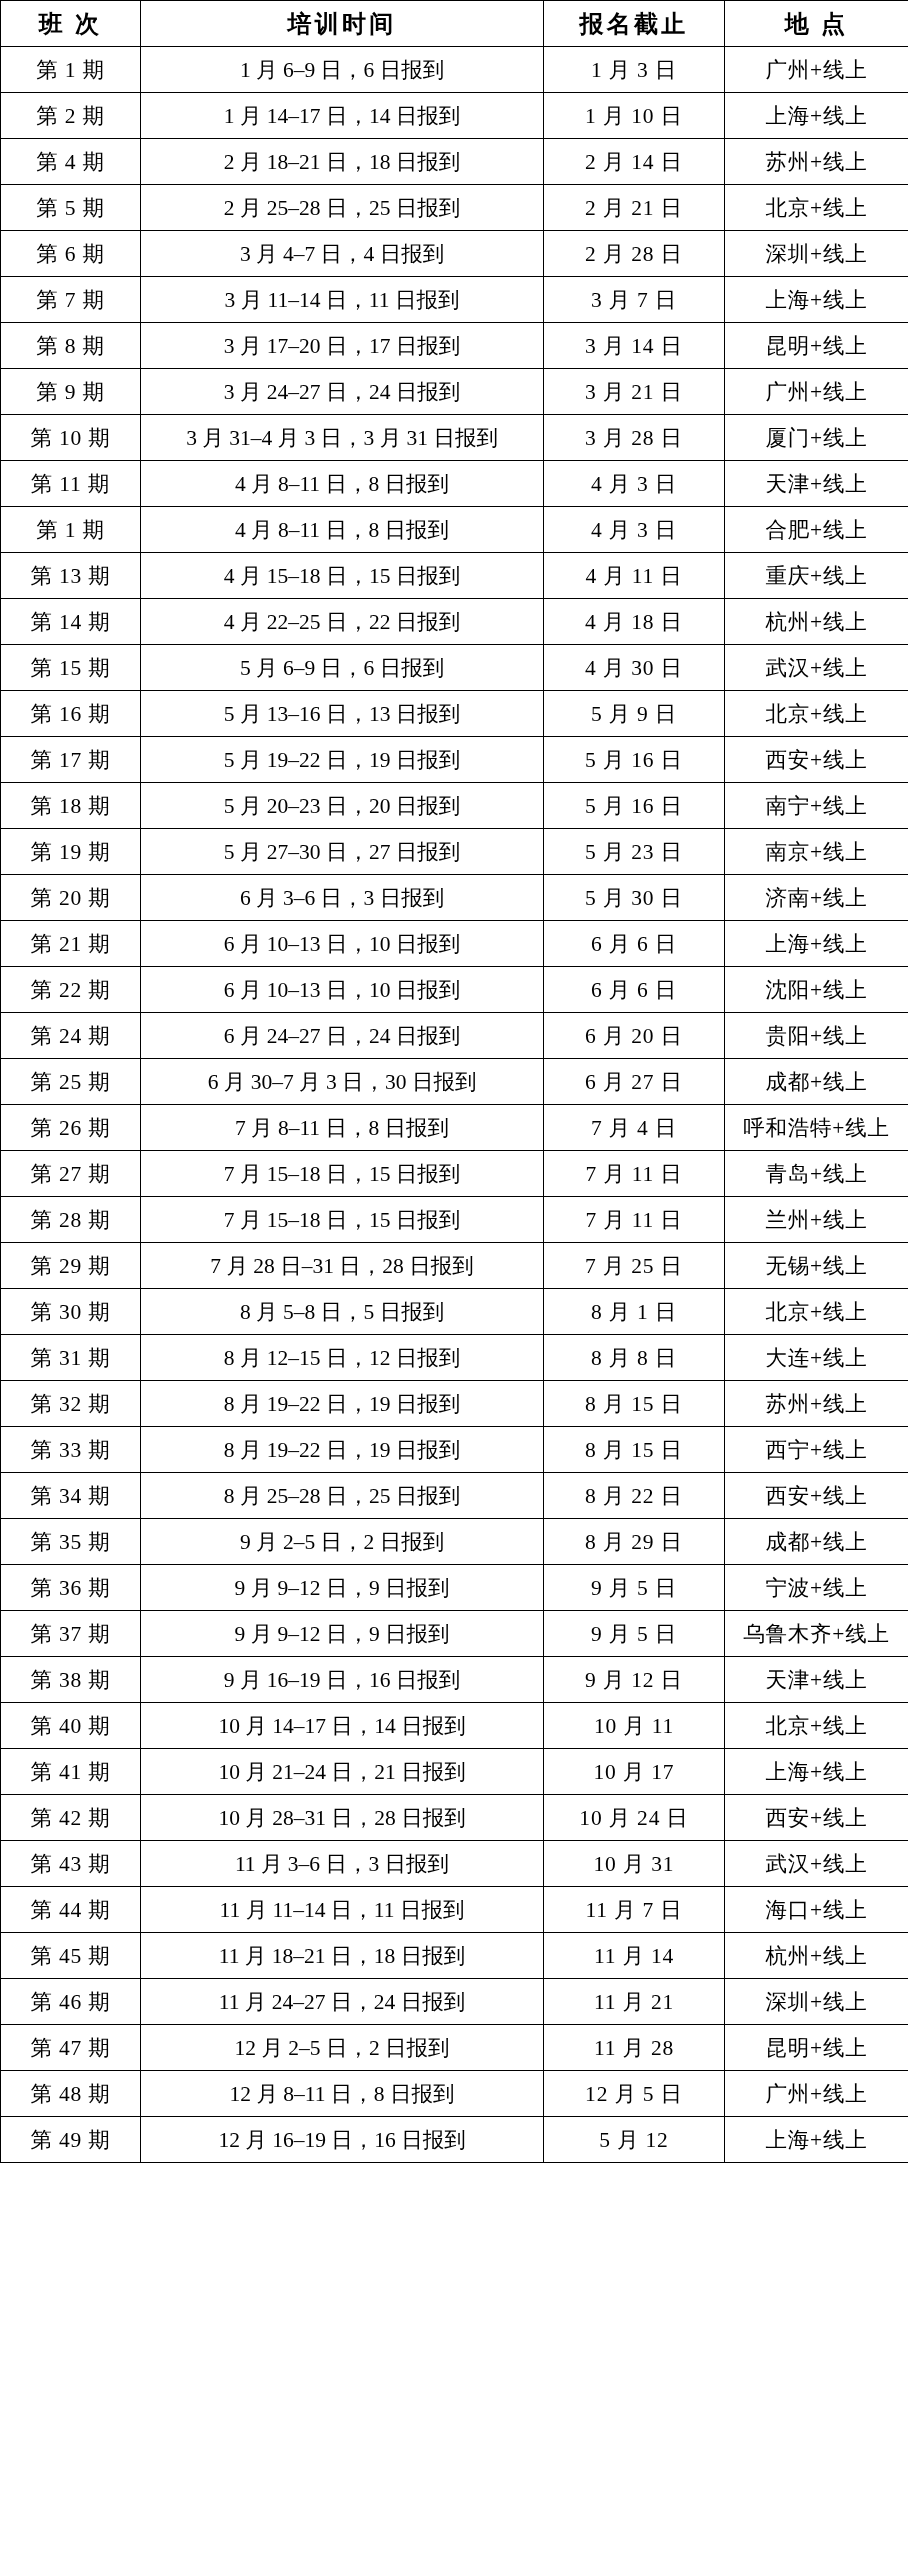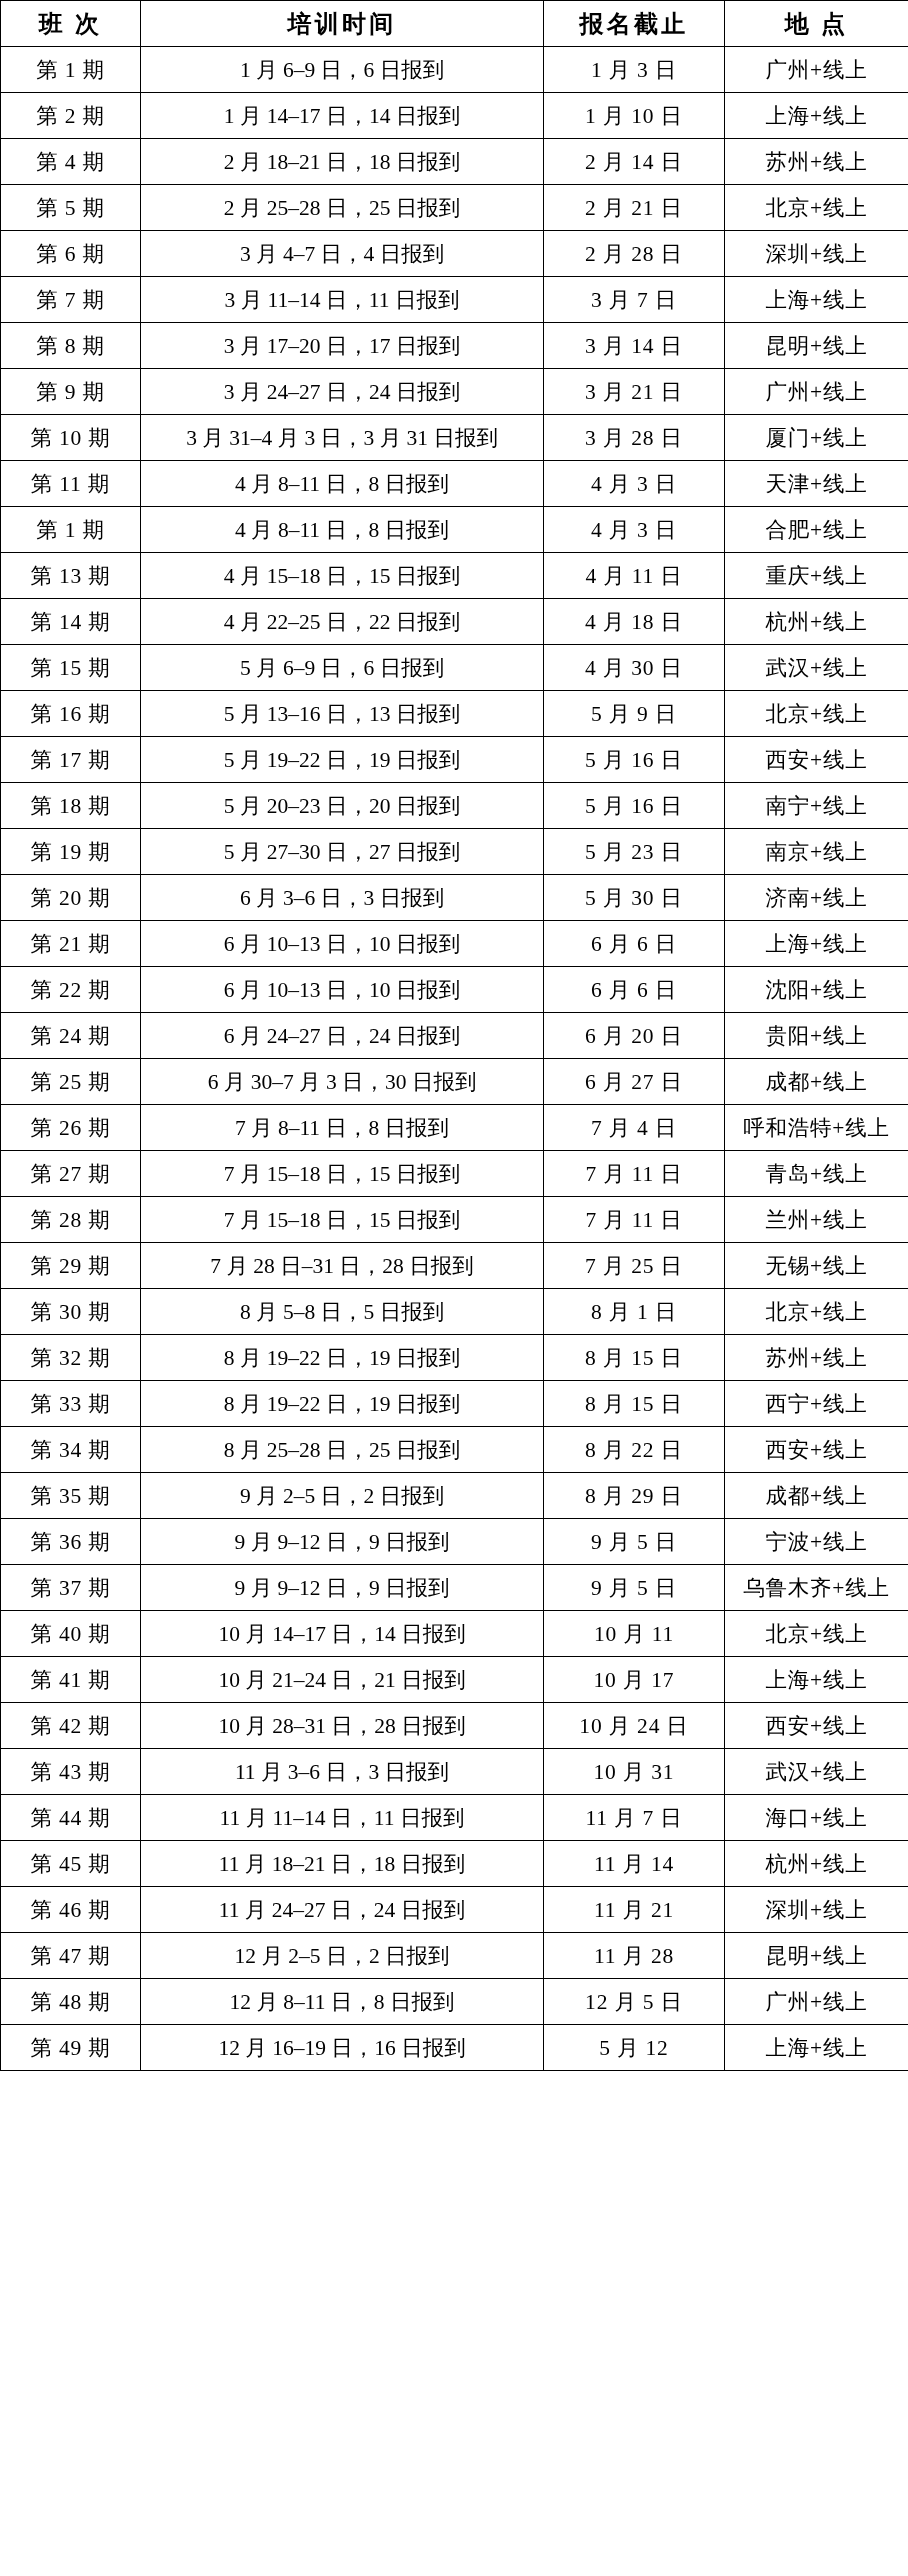--- a/index.html
+++ b/index.html
@@ -237,20 +237,26 @@
           <td class="deadline">7 月 25 日</td>
           <td class="place">无锡+线上</td>
         </tr>
         <tr>
           <td class="term">第 30 期</td>
           <td class="period">8 月 5–8 日，5 日报到</td>
           <td class="deadline">8 月 1 日</td>
           <td class="place">北京+线上</td>
         </tr>
         <tr>
+          <td class="term">第 31 期</td>
+          <td class="period">8 月 12–15 日，12 日报到</td>
+          <td class="deadline">8 月 8 日</td>
+          <td class="place">大连+线上</td>
+        </tr>
+        <tr>
           <td class="term">第 32 期</td>
           <td class="period">8 月 19–22 日，19 日报到</td>
           <td class="deadline">8 月 15 日</td>
           <td class="place">苏州+线上</td>
         </tr>
         <tr>
           <td class="term">第 33 期</td>
           <td class="period">8 月 19–22 日，19 日报到</td>
           <td class="deadline">8 月 15 日</td>
           <td class="place">西宁+线上</td>
@@ -273,20 +279,26 @@
           <td class="deadline">9 月 5 日</td>
           <td class="place">宁波+线上</td>
         </tr>
         <tr>
           <td class="term">第 37 期</td>
           <td class="period">9 月 9–12 日，9 日报到</td>
           <td class="deadline">9 月 5 日</td>
           <td class="place">乌鲁木齐+线上</td>
         </tr>
         <tr>
+          <td class="term">第 38 期</td>
+          <td class="period">9 月 16–19 日，16 日报到</td>
+          <td class="deadline">9 月 12 日</td>
+          <td class="place">天津+线上</td>
+        </tr>
+        <tr>
           <td class="term">第 40 期</td>
           <td class="period">10 月 14–17 日，14 日报到</td>
           <td class="deadline">10 月 11</td>
           <td class="place">北京+线上</td>
         </tr>
         <tr>
           <td class="term">第 41 期</td>
           <td class="period">10 月 21–24 日，21 日报到</td>
           <td class="deadline">10 月 17</td>
           <td class="place">上海+线上</td>

